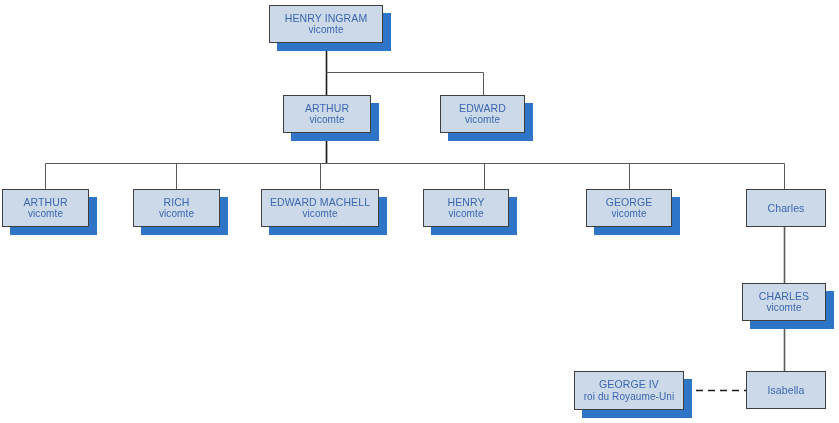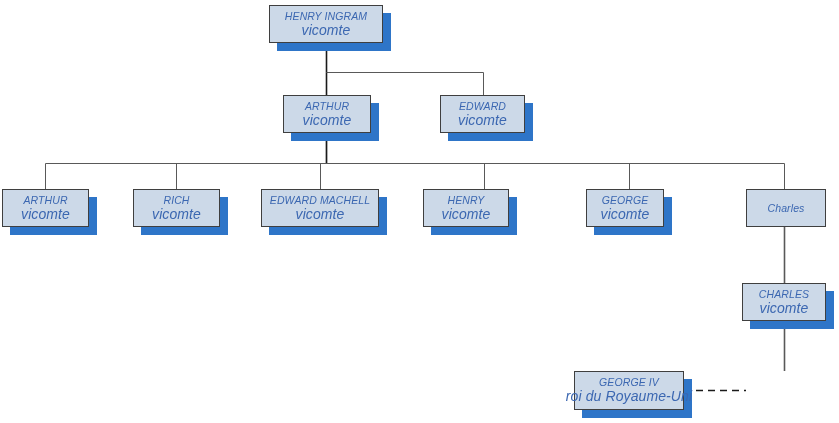--- a/index.html
+++ b/index.html
@@ -47,31 +47,30 @@
     height: 100%;
     box-sizing: border-box;
     background: #ccd9e8;
     border: 1px solid #3f3f3f;
     display: flex;
     flex-direction: column;
     align-items: center;
     justify-content: center;
     z-index: 2;
     line-height: 1.18;
-    font-style: italic;
   }
   .node .title {
     color: #3b67b1;
     font-size: 10.5px;
     white-space: nowrap;
     letter-spacing: 0.1px;
   }
   .node .subtitle {
     color: #3b67b1;
-    font-size: 14px;
+    font-size: 10px;
     white-space: nowrap;
     letter-spacing: 0.1px;
   }
 </style>
 </head>
 <body>
 
 <div id="canvas">
 
   <svg id="wires" viewBox="0 0 839 423" xmlns="http://www.w3.org/2000/svg">
@@ -156,21 +155,21 @@
   </div>
 
   <div class="node" style="left:423px; top:189px; width:86px; height:38px;">
     <div class="shadow"></div>
     <div class="box">
       <span class="title">HENRY</span>
       <span class="subtitle">vicomte</span>
     </div>
   </div>
 
-  <div class="node" style="left:586px; top:189px; width:78px; height:38px;">
+  <div class="node" style="left:586px; top:189px; width:86px; height:38px;">
     <div class="shadow"></div>
     <div class="box">
       <span class="title">GEORGE</span>
       <span class="subtitle">vicomte</span>
     </div>
   </div>
 
   <div class="node noshadow" style="left:746px; top:189px; width:80px; height:38px;">
 
     <div class="box">
@@ -187,14 +186,20 @@
   </div>
 
   <div class="node" style="left:574px; top:371px; width:110px; height:39px;">
     <div class="shadow"></div>
     <div class="box">
       <span class="title">GEORGE IV</span>
       <span class="subtitle">roi du Royaume-Uni</span>
     </div>
   </div>
 
+  <div class="node noshadow" style="left:746px; top:371px; width:80px; height:38px;">
+
+    <div class="box">
+      <span class="title">Isabella</span>
+    </div>
+  </div>
 
 </div>
 
 </body></html>

